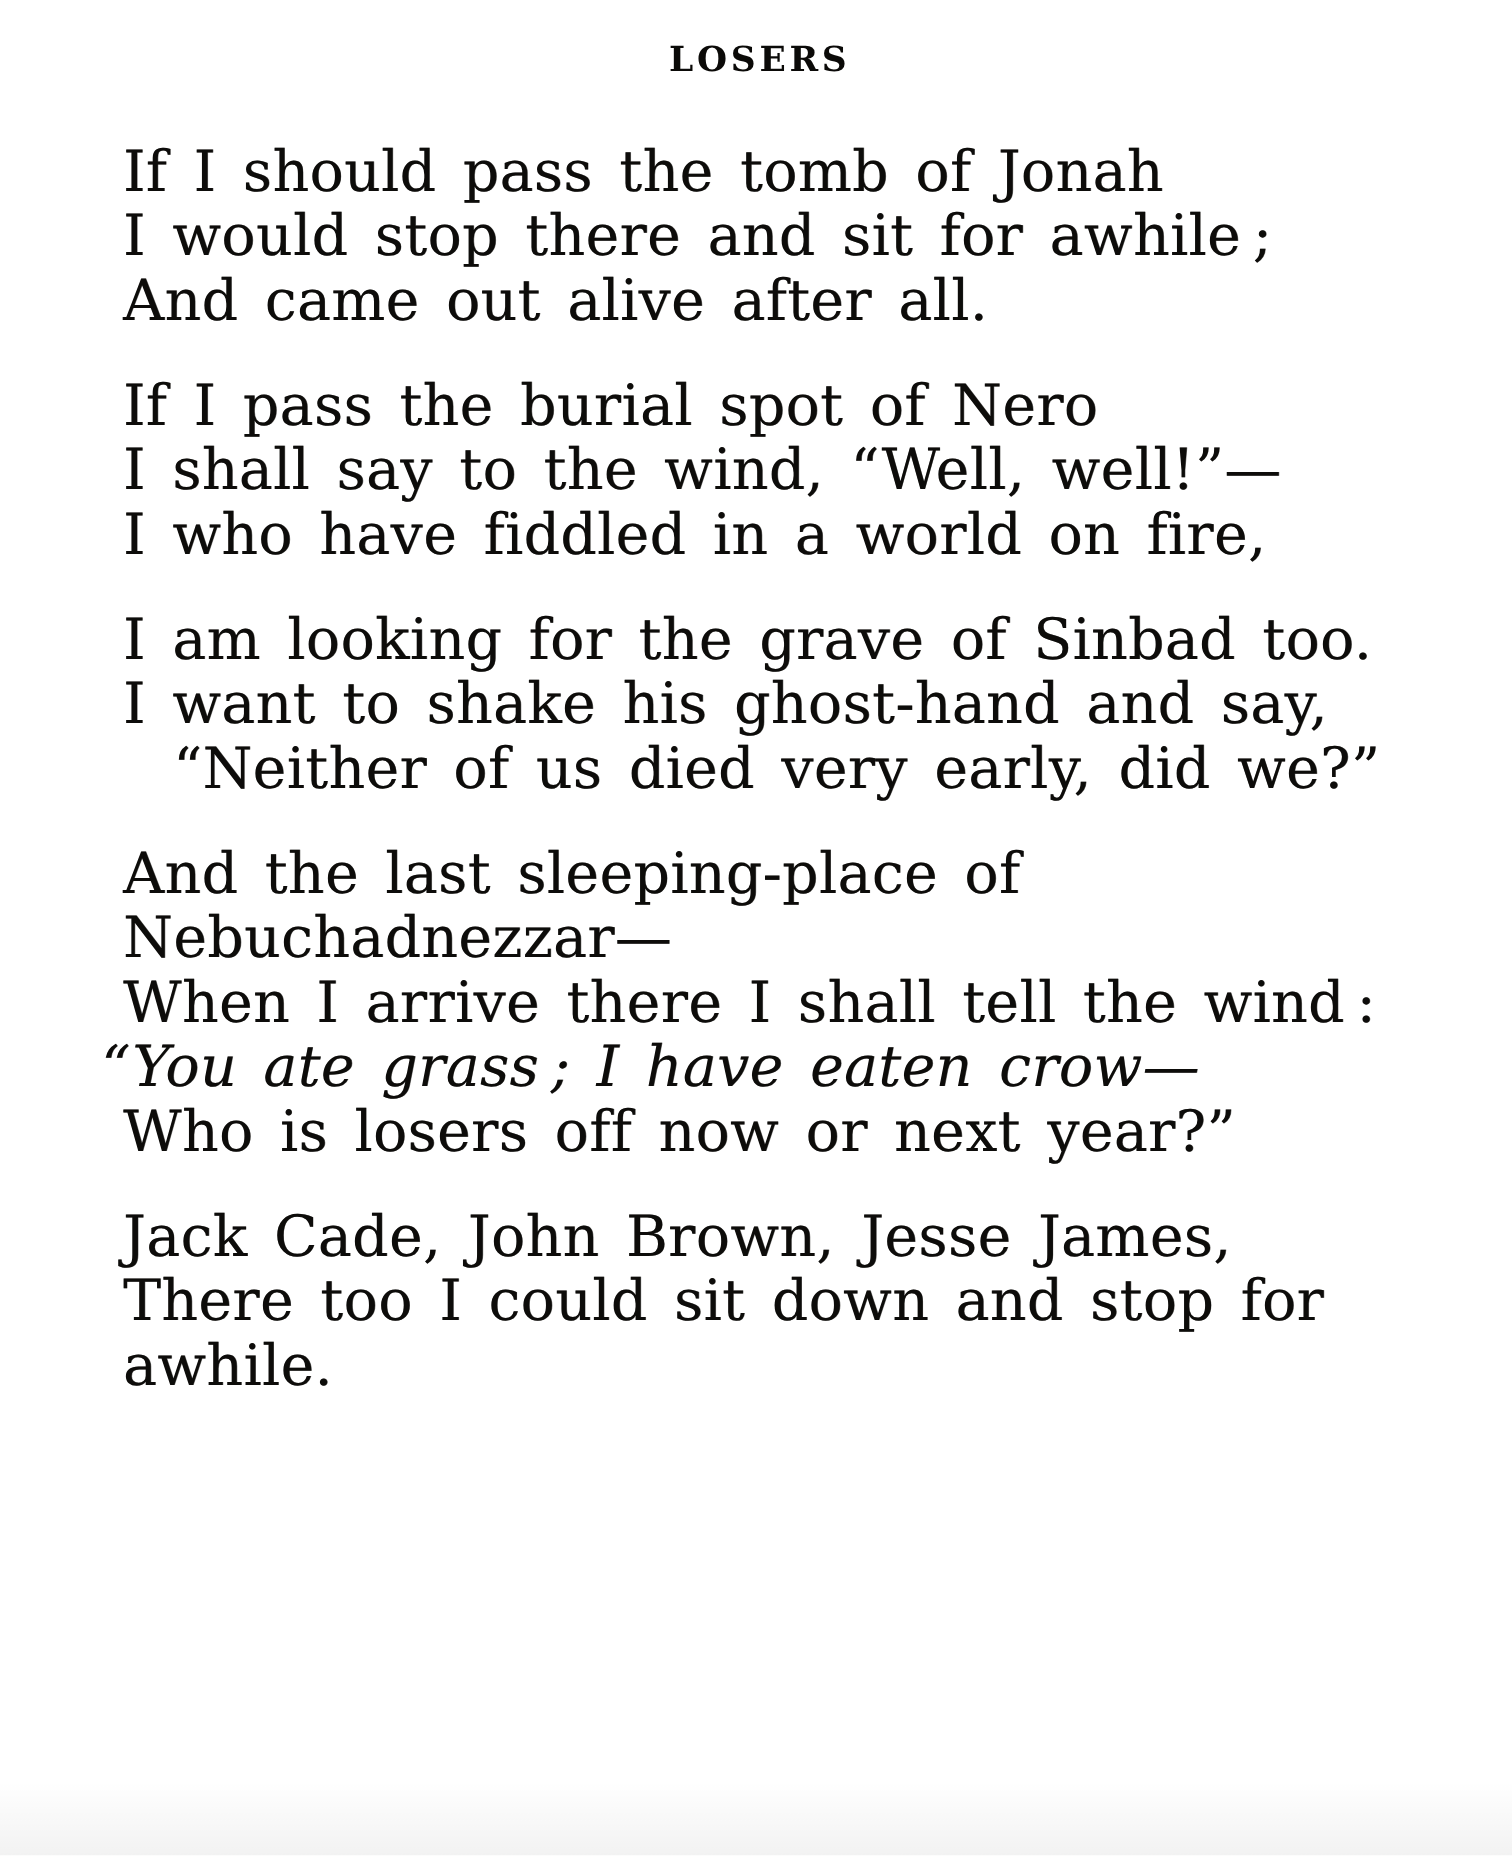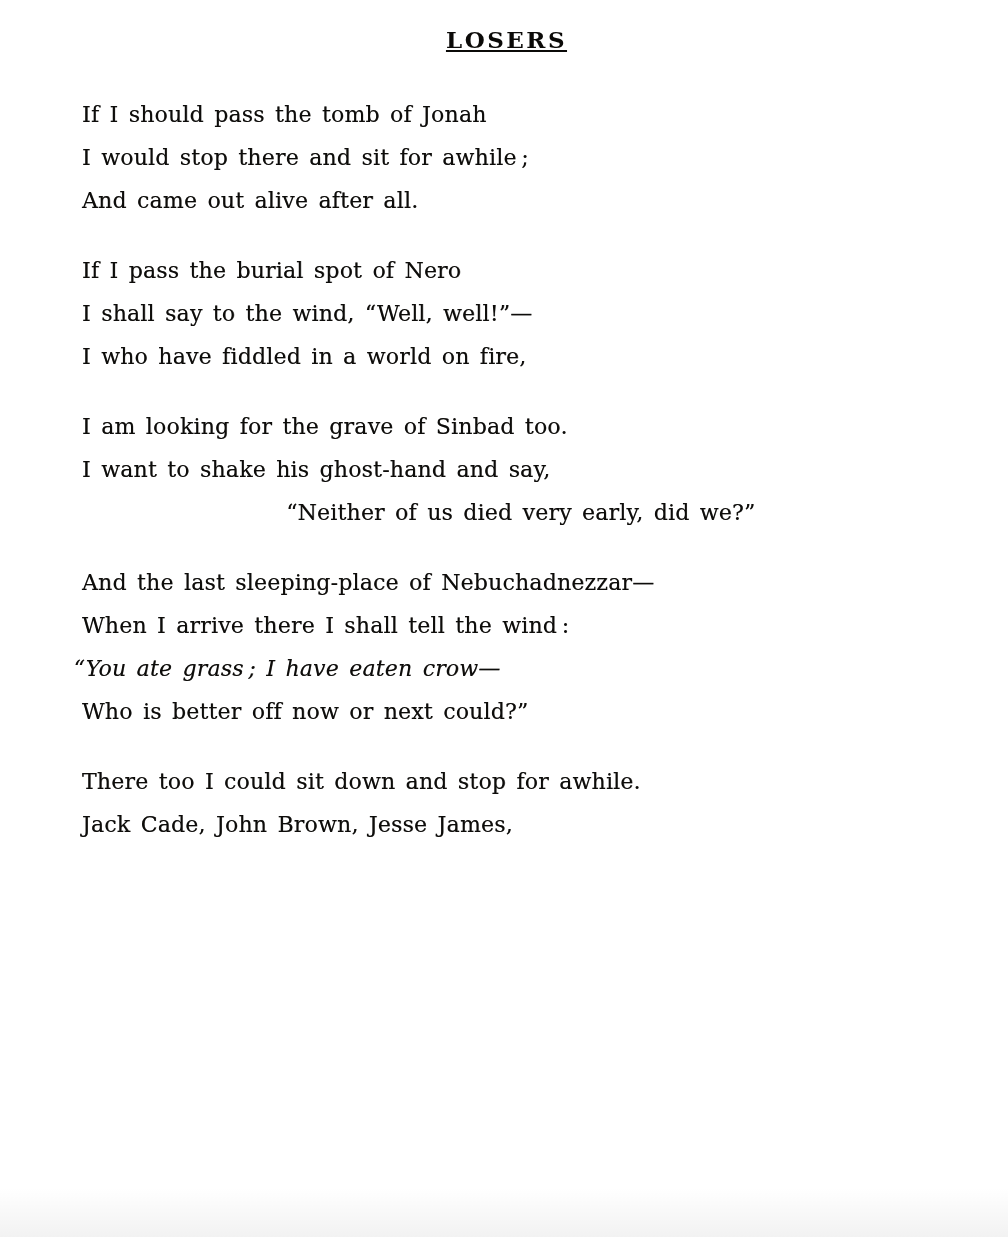--- a/index.html
+++ b/index.html
@@ -21,34 +21,33 @@
   .title {
     margin: 0;
     padding-top: 27px;
     padding-left: 5px; 
     text-align: center;
     font-size: 23px;
     font-weight: bold;
     letter-spacing: 2.5px;
     line-height: 26px;
     color: #0b0a08;
-    text-decoration: underline;
   }
   .poem {
     position: absolute;
     top: 93px;
     left: 82px;
     right: 40px;
   }
   .stanza {
     margin: 0 0 27px 0;
   }
   .line {
     margin: 0;
-    font-size: 22px;
+    font-size: 38px;
     line-height: 43px;
     word-spacing: 0.14em;
     letter-spacing: 0.2px;
     white-space: pre-wrap;
     color: #0d0c0a;
     text-shadow: 0.3px 0.3px 0 rgba(20,18,14,0.55);
   }
 </style>
 </head>
 <body>
@@ -74,23 +73,23 @@
     <div class="stanza">
       <p class="line">I am looking for the grave of Sinbad too.</p>
       <p class="line">I want to shake his ghost-hand and say,</p>
       <p class="line" style="text-indent: -0.38em; text-align: center;">“Neither of us died very early, did we?”</p>
     </div>
 
     <div class="stanza">
       <p class="line">And the last sleeping-place of Nebuchadnezzar—</p>
       <p class="line">When I arrive there I shall tell the wind :</p>
       <p class="line" style="text-indent: -0.38em; font-style: italic;">“You ate grass ; I have eaten crow—</p>
-      <p class="line">Who is better off now or next could?”</p>
+      <p class="line">Who is losers off now or next year?”</p>
     </div>
 
     <div class="stanza">
+      <p class="line">Jack Cade, John Brown, Jesse James,</p>
       <p class="line">There too I could sit down and stop for awhile.</p>
-      <p class="line">Jack Cade, John Brown, Jesse James,</p>
     </div>
 
 
   </div>
 </div>
 
 </body></html>

